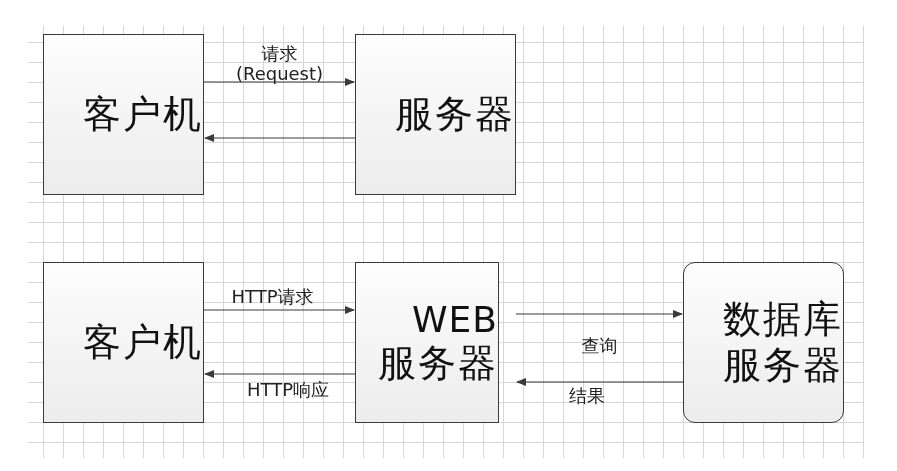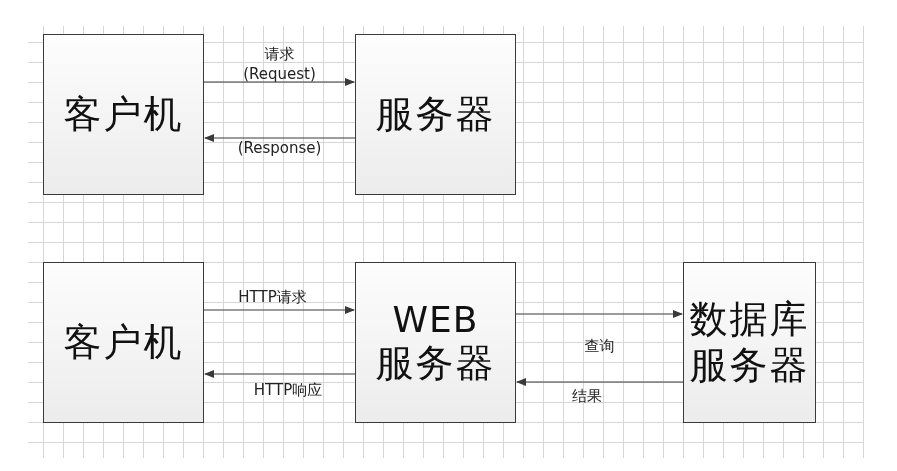--- a/index.html
+++ b/index.html
@@ -9,30 +9,30 @@
       background-image:
         linear-gradient(to right, #d6d6d6 1px, transparent 1px),
         linear-gradient(to bottom, #d6d6d6 1px, transparent 1px);
       background-size: 20px 20px;
       background-position: 15px 16px;
     }
     .box {
       position: absolute; box-sizing: border-box;
       border: 1.5px solid #3a3a3a;
       background: linear-gradient(to bottom, #fdfdfd 0%, #ececec 100%);
-      display: flex; flex-direction: column; align-items: center; justify-content: center;
+      display: flex; flex-direction: column; align-items: flex-end; justify-content: center;
       color: #111;
       font-family: "DejaVu Serif", serif;
       font-size: 38px; line-height: 1.2;
       letter-spacing: 2px;
     }
     .box .line { display: block; white-space: nowrap; }
     .box .latin { font-family: "DejaVu Sans", sans-serif; font-size: 36px; letter-spacing: 1px; }
     .lbl {
-      position: absolute; font-family: "DejaVu Sans", sans-serif; font-size: 15px; color: #222;
+      position: absolute; font-family: "DejaVu Sans", sans-serif; font-size: 18px; color: #222;
       text-align: center; white-space: nowrap; line-height: 20px;
     }
     svg#arrows { position: absolute; left: 0; top: 0; }
   </style>
 </head>
 <body>
 
 <div id="grid"></div>
 
 <div class="box" style="left:43px; top:34px; width:161px; height:161px;">
@@ -40,31 +40,30 @@
 </div>
 <div class="box" style="left:355px; top:34px; width:161px; height:161px;">
   <span class="line">服务器</span>
 </div>
 
 <div class="lbl" style="left:204px; top:44px; width:151px;">
   <div>请求</div>
   <div>(Request)</div>
 </div>
 <div class="lbl" style="left:204px; top:138px; width:151px;">
-  <div>(Response)</div>
 </div>
 
 <div class="box" style="left:43px; top:262px; width:161px; height:161px;">
   <span class="line">客户机</span>
 </div>
-<div class="box" style="left:355px; top:262px; width:161px; height:161px;">
+<div class="box" style="left:355px; top:262px; width:144px; height:161px;">
   <span class="line latin">WEB</span>
   <span class="line">服务器</span>
 </div>
-<div class="box" style="left:683px; top:262px; width:133px; height:161px;">
+<div class="box" style="left:683px; top:262px; width:161px; height:161px;border-radius:12px;">
   <span class="line">数据库</span>
   <span class="line">服务器</span>
 </div>
 
 <div class="lbl" style="left:197px; top:287px; width:151px;">HTTP请求</div>
 <div class="lbl" style="left:204px; top:380px; width:168px;">HTTP响应</div>
 <div class="lbl" style="left:516px; top:288px; width:167px;margin-top:48px;">查询</div>
 <div class="lbl" style="left:516px; top:386px; width:142px;">结果</div>
 
 <svg id="arrows" width="897" height="471">

